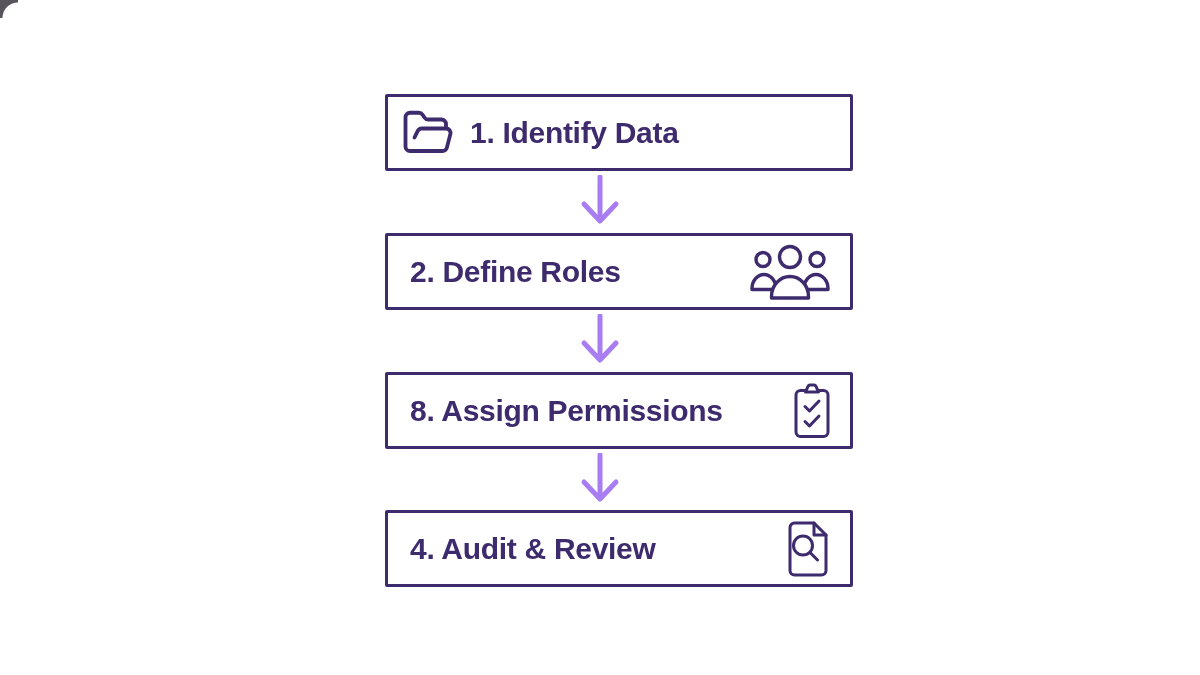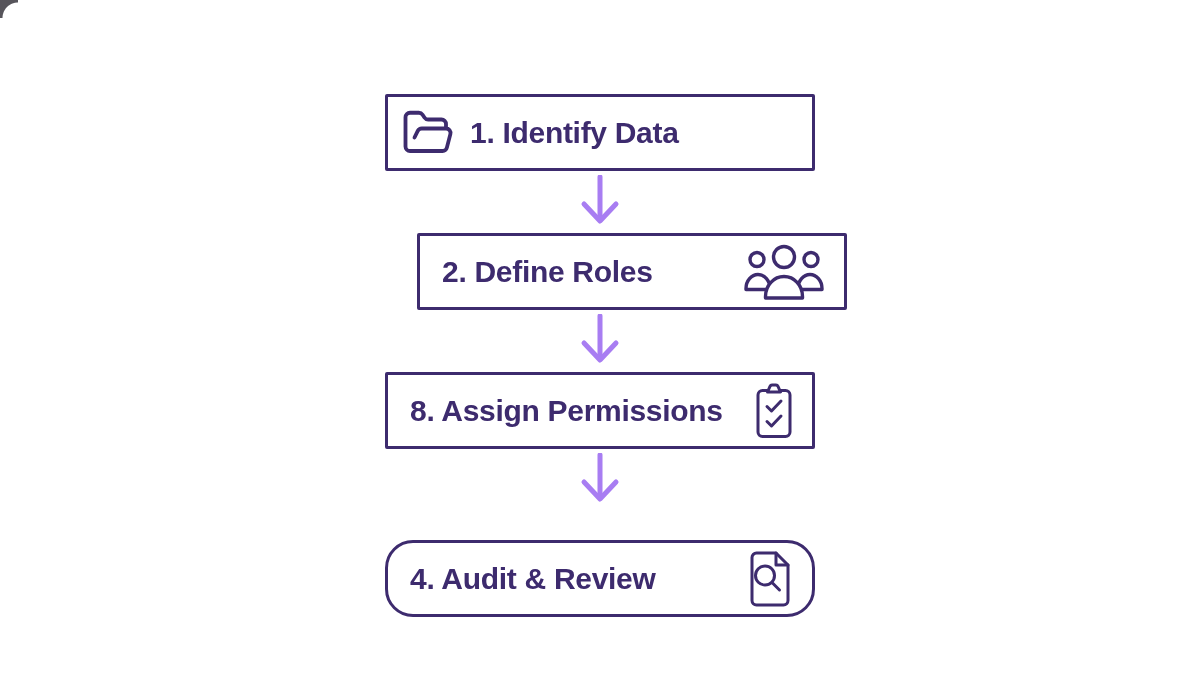--- a/index.html
+++ b/index.html
@@ -17,21 +17,21 @@
   }
   .stage{position:absolute;inset:0;}
   .corner-artifact{
     position:absolute;top:0;left:0;width:18px;height:18px;
     background:radial-gradient(circle at 100% 100%, transparent 15px, rgba(45,42,50,.8) 16px);
     pointer-events:none;
   }
   .step-box{
     position:absolute;
     left:385px;
-    width:430px;
+    width:468px;
     height:77px;
     border:3px solid var(--primary);
     border-radius:2px;
     background:var(--bg);
     display:flex;
     align-items:center;
   }
   .step-box.icon-left{justify-content:flex-start;padding:0 16px 0 10px;}
   .step-box.icon-right{justify-content:space-between;padding:0 20px 0 22px;}
   .step-label{
@@ -40,23 +40,23 @@
     letter-spacing:-0.3px;
     color:var(--primary);
     white-space:nowrap;
   }
   .icon-left .step-label{margin-left:12px;}
   .step-icon{display:flex;align-items:center;color:var(--primary);flex:0 0 auto;}
   .step-icon svg{display:block;}
   .flow-arrow{position:absolute;left:577px;width:46px;height:54px;color:var(--arrow);}
   .flow-arrow svg{display:block;}
   #box-1{top:94px;}
-  #box-2{top:233px;margin-left:32px;}
+  #box-2{top:233px;}
   #box-3{top:372px;}
-  #box-4{top:540px;border-radius:28px;}
+  #box-4{top:510px;}
   #arrow-1{top:175px;}
   #arrow-2{top:314px;}
   #arrow-3{top:453px;}
 </style>
 </head>
 <body>
 
 <div class="stage">
 
   <div class="corner-artifact"></div>

